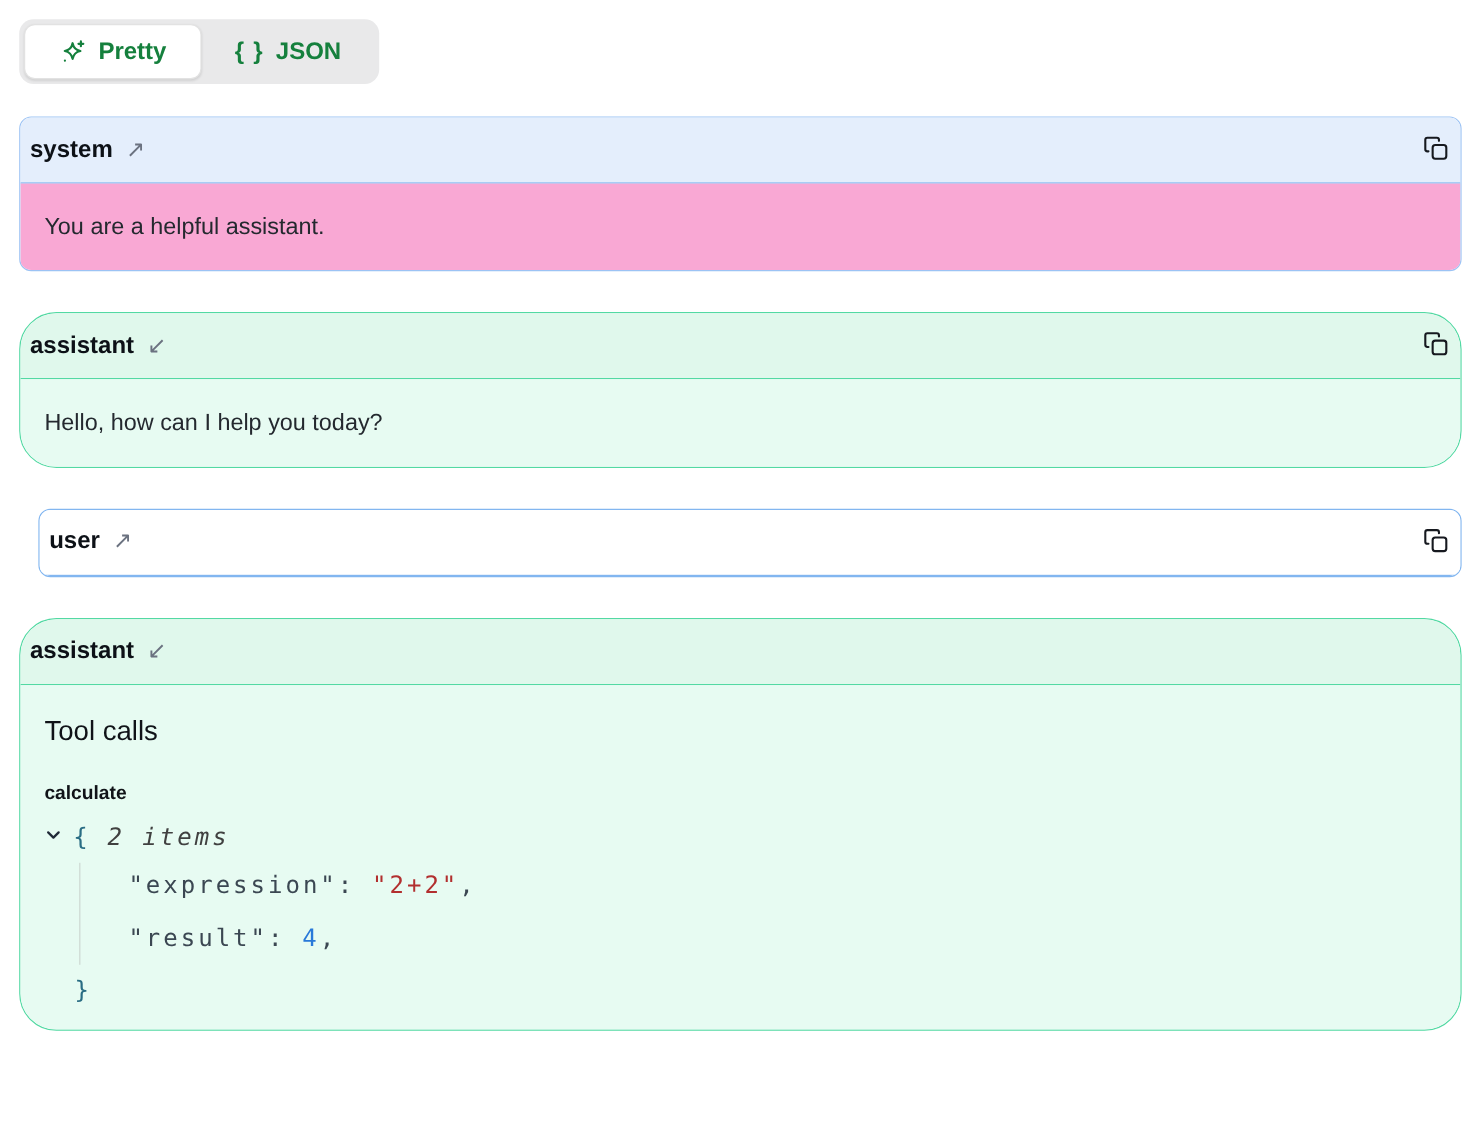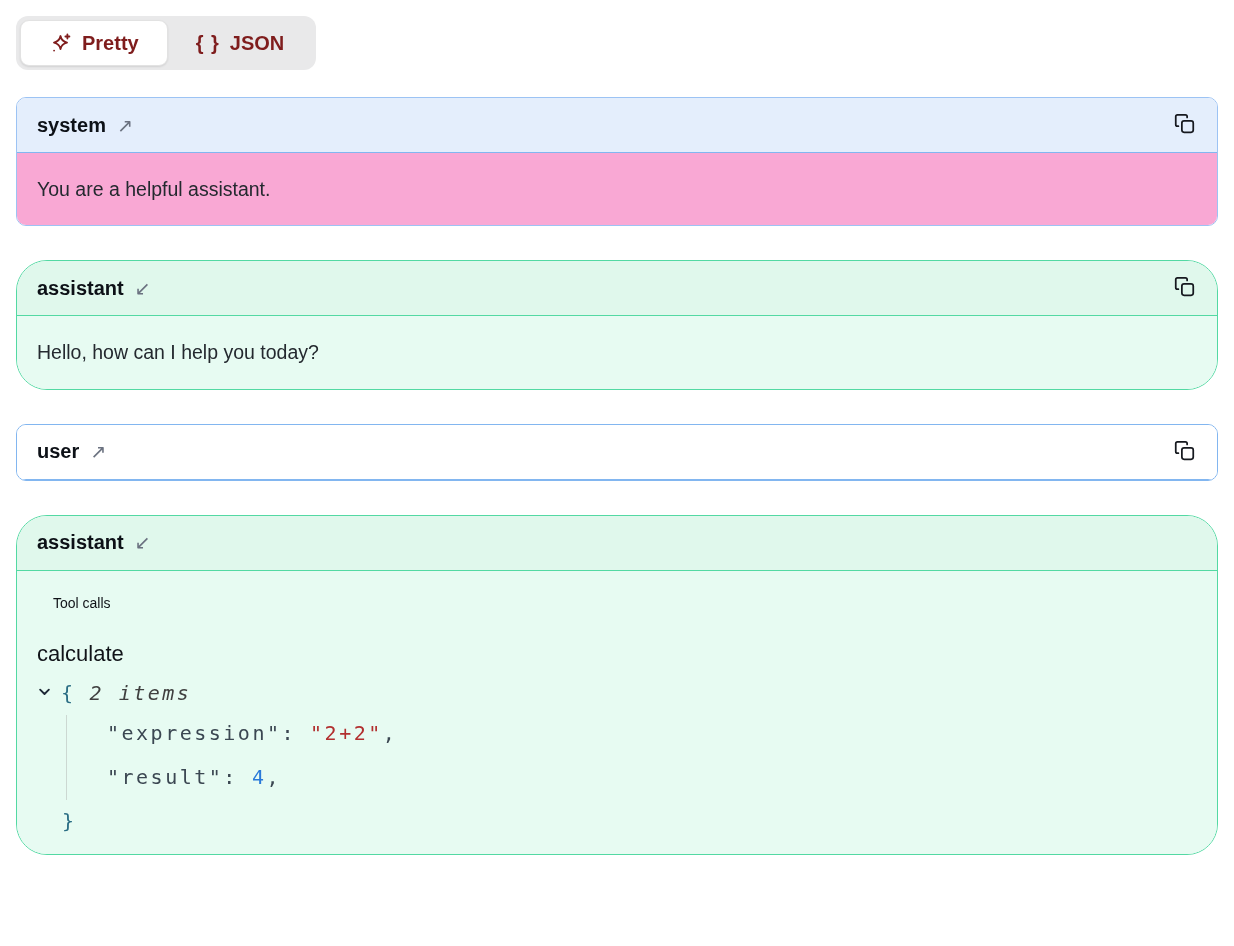--- a/index.html
+++ b/index.html
@@ -25,21 +25,21 @@
     align-items: center;
     gap: 10px;
     height: 46px;
     padding: 0 28px;
     border: none;
     border-radius: 9px;
     background: transparent;
     font-family: inherit;
     font-size: 20px;
     font-weight: 600;
-    color: #7f1d1d;
+    color: #15803d;
     cursor: pointer;
   }
   .toggle-btn.active {
     background: #ffffff;
     border: 1px solid #e2e2e2;
     box-shadow: 0 1px 2px rgba(0,0,0,0.10);
   }
   .toggle-btn .icon { display: inline-flex; align-items: center; }
   .braces-glyph { font-size: 20px; font-weight: 600; letter-spacing: 1px; }
 
@@ -48,21 +48,21 @@
     border: 1.5px solid;
     border-radius: 10px;
     margin-bottom: 34px;
     overflow: hidden;
   }
   .msg:last-child { margin-bottom: 0; }
   .msg-header {
     display: flex;
     align-items: center;
     height: 55px;
-    padding: 0 20px;
+    padding: 0 8px;
     border-bottom: 1.5px solid;
   }
   .role-label { font-size: 20px; font-weight: 700; color: #0d1117; }
   .dir-arrow { margin-left: 11px; font-size: 19px; color: #6b7280; line-height: 1; }
   .copy-btn {
     margin-left: auto;
     display: flex;
     align-items: center;
     background: none;
     border: none;
@@ -79,27 +79,27 @@
 
   .msg-system { border-color: #9dc4f400; }
   .msg-system { border-color: #9cc3f4; }
   .msg-system .msg-header { background: #e4eefc; border-bottom-color: #82b6f0; }
   .msg-system .msg-body   { background: #f9a8d4; }
 
   .msg-assistant { border-color: #53d9a3; border-radius: 31px; }
   .msg-assistant .msg-header { background: #e0f8ec; border-bottom-color: #53d9a3; }
   .msg-assistant .msg-body   { background: #e7fbf2; }
 
-  .msg-user { border-color: #82b6f0; }
+  .msg-user { border-color: #82b6f0; margin-left: 16px; }
   .msg-user .msg-header { background: #ffffff; border-bottom-color: #82b6f0; }
   .msg-user .msg-body   { background: #ffffff; }
 
   
-  .tool-calls-heading { font-size: 14px; font-weight: 500; color: #101318; margin: 0 0 26px 16px; }
-  .tool-call-name { font-size: 22px; font-weight: 400; color: #101318; margin: 0 0 12px 0; }
+  .tool-calls-heading { font-size: 23px; font-weight: 500; color: #101318; margin: 0 0 26px 0; }
+  .tool-call-name { font-size: 16px; font-weight: 700; color: #101318; margin: 0 0 12px 0; }
 
   
   .json-tree {
     font-family: "DejaVu Sans Mono", "Liberation Mono", monospace;
     font-size: 20px;
     letter-spacing: 2.5px;
     color: #3b4752;
     line-height: 1.3;
   }
   .jt-line1 { display: flex; align-items: center; gap: 9px; }

